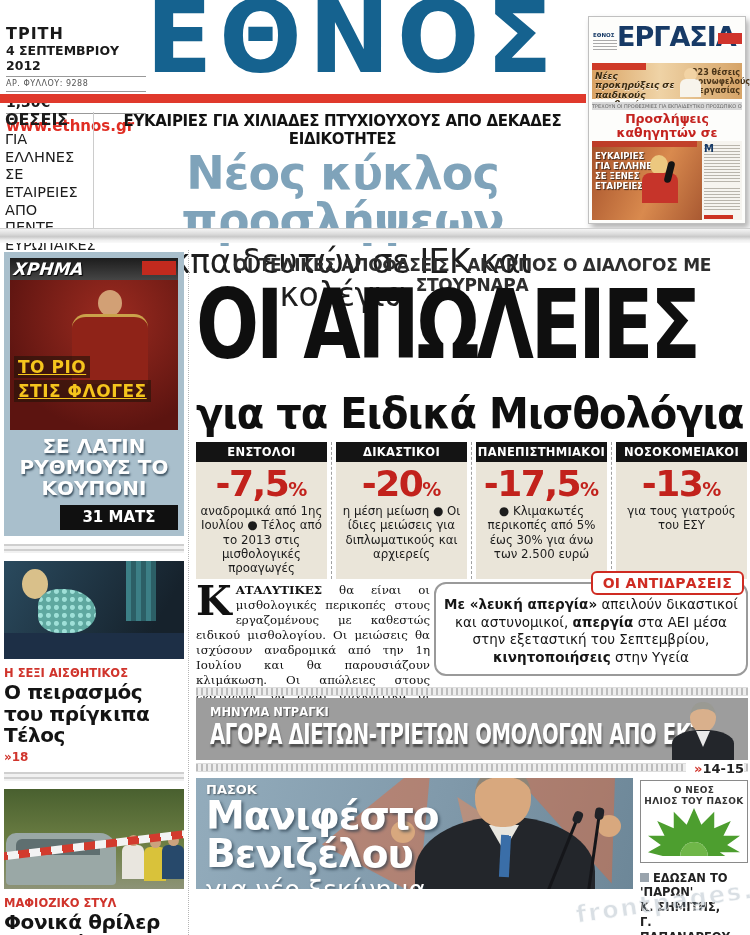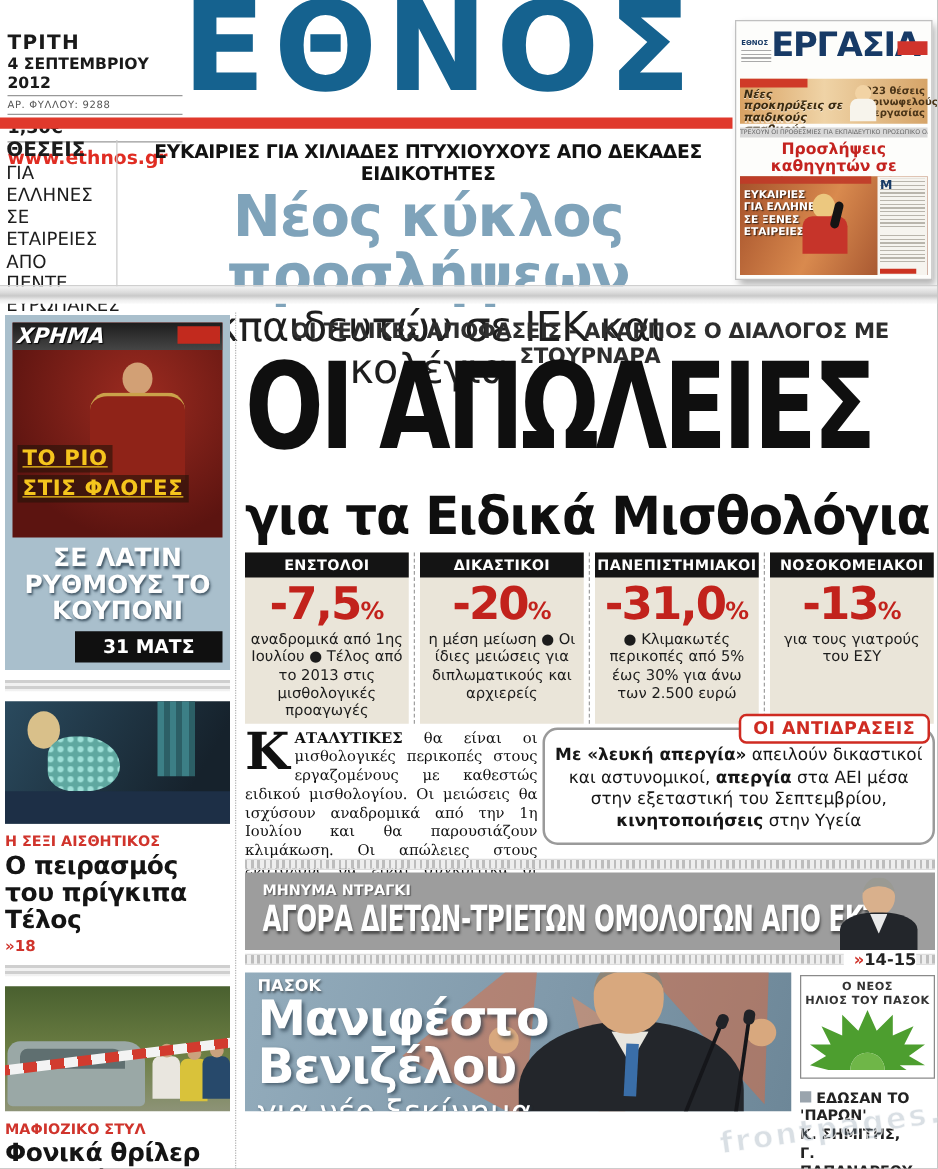--- a/index.html
+++ b/index.html
@@ -133,21 +133,21 @@
   .ecb { position:absolute; top:448px; left:0; width:552px; height:62px; background:#9d9d9d; overflow:hidden; }
   .ecb .k { position:absolute; left:14px; top:7px; color:#fff; font-size:11.5px; font-weight:800; text-shadow:1px 1px 1px rgba(0,0,0,.45); }
   .ecb .h { position:absolute; left:14px; top:20px; color:#fff; font-size:24px; font-weight:900; letter-spacing:-.5px;
           white-space:nowrap; transform:scale(0.82,1.2); transform-origin:left top; text-shadow:1px 2px 2px rgba(0,0,0,.5); }
   .draghi { position:absolute; right:2px; bottom:0; width:84px; height:60px; }
   .draghi .head { position:absolute; left:28px; top:2px; width:26px; height:30px; border-radius:48%; background:#d9b08c;
           border-top:7px solid #9a9a93; }
   .draghi .suit { position:absolute; left:10px; top:30px; width:62px; height:30px; border-radius:45% 45% 0 0; background:#23262b; }
   .draghi .shirt { position:absolute; left:34px; top:31px; width:14px; height:16px; background:#e9e9e9;
           clip-path:polygon(0 0,100% 0,50% 100%); }
-  .ecb-pg { position:absolute; top:511px; right:15px; background:#fff; padding:0 0 0 8px; font-size:13px; font-weight:900; color:#222; }
+  .ecb-pg { position:absolute; top:511px; right:4px; background:#fff; padding:0 0 0 8px; font-size:13px; font-weight:900; color:#222; }
 
   
   .pasok { position:absolute; top:528px; left:0; width:437px; height:111px; overflow:hidden;
           background:linear-gradient(105deg,#93acbc,#8099aa 55%,#6d8798); }
   .pasok .tri { position:absolute; width:0; height:0; opacity:.5; }
   .t1 { left:150px; top:-30px; border-left:55px solid transparent; border-right:55px solid transparent;
         border-bottom:130px solid #e06a3c; transform:rotate(28deg); }
   .t2 { left:250px; top:10px; border-left:40px solid transparent; border-right:40px solid transparent;
         border-bottom:100px solid #ef8a55; transform:rotate(-35deg); }
   .t3 { left:330px; top:-40px; border-left:60px solid transparent; border-right:60px solid transparent;
@@ -311,21 +311,21 @@
       </div>
       <div class="stat-sep"></div>
       <div class="stat">
         <h3>ΔΙΚΑΣΤΙΚΟΙ</h3>
         <div class="num"><span>-20</span><span class="unit">%</span></div>
         <div class="desc">η μέση μείωση ● Οι ίδιες μειώσεις για διπλωματικούς και αρχιερείς</div>
       </div>
       <div class="stat-sep"></div>
       <div class="stat">
         <h3>ΠΑΝΕΠΙΣΤΗΜΙΑΚΟΙ</h3>
-        <div class="num"><span>-31,0</span><span class="unit">%</span></div>
+        <div class="num"><span>-17,5</span><span class="unit">%</span></div>
         <div class="desc">● Κλιμακωτές περικοπές από 5% έως 30% για άνω των 2.500 ευρώ</div>
       </div>
       <div class="stat-sep"></div>
       <div class="stat">
         <h3>ΝΟΣΟΚΟΜΕΙΑΚΟΙ</h3>
         <div class="num"><span>-13</span><span class="unit">%</span></div>
         <div class="desc">για τους γιατρούς του ΕΣΥ</div>
       </div>
     </div>
 

